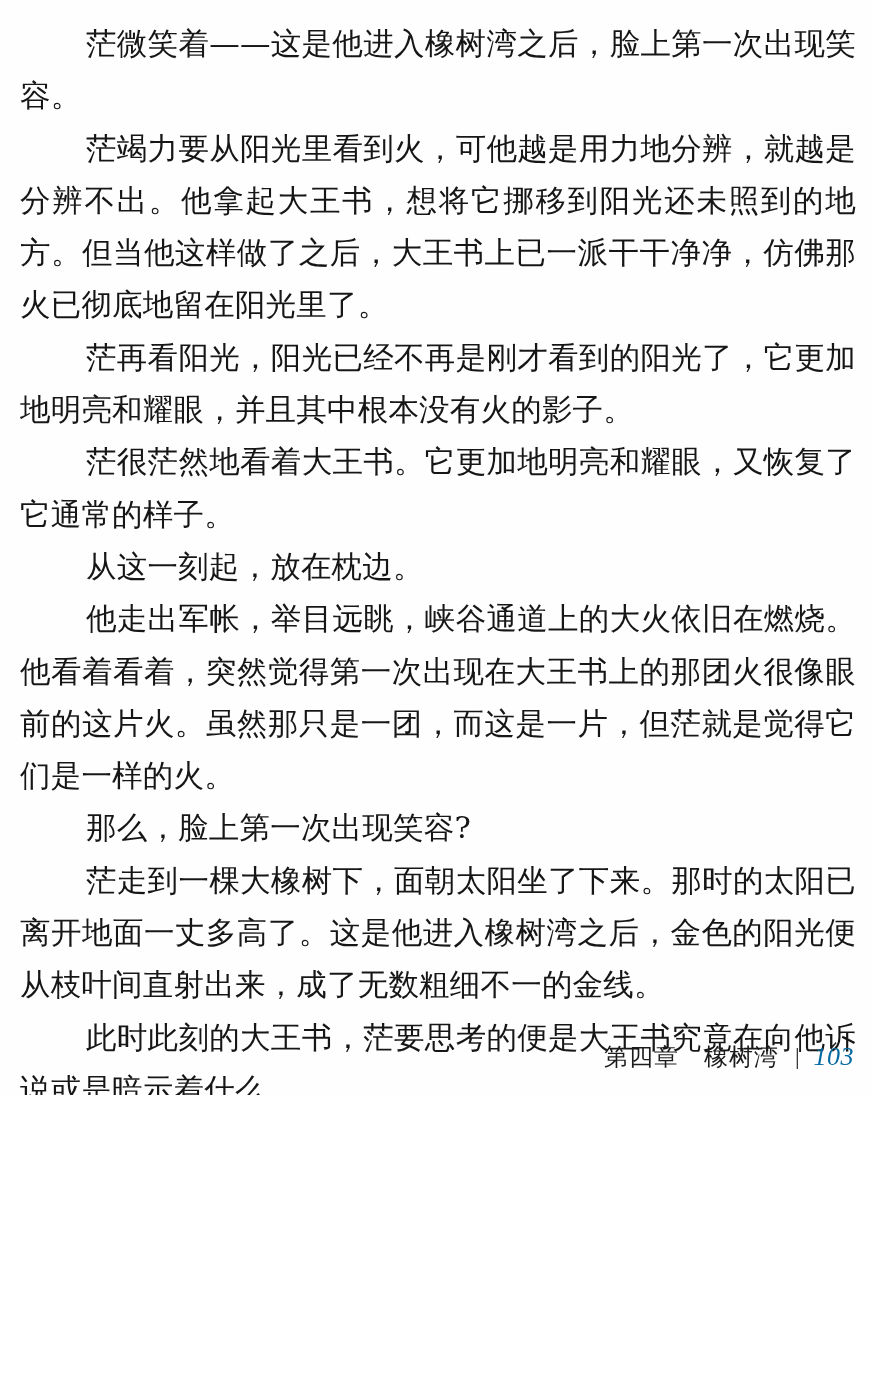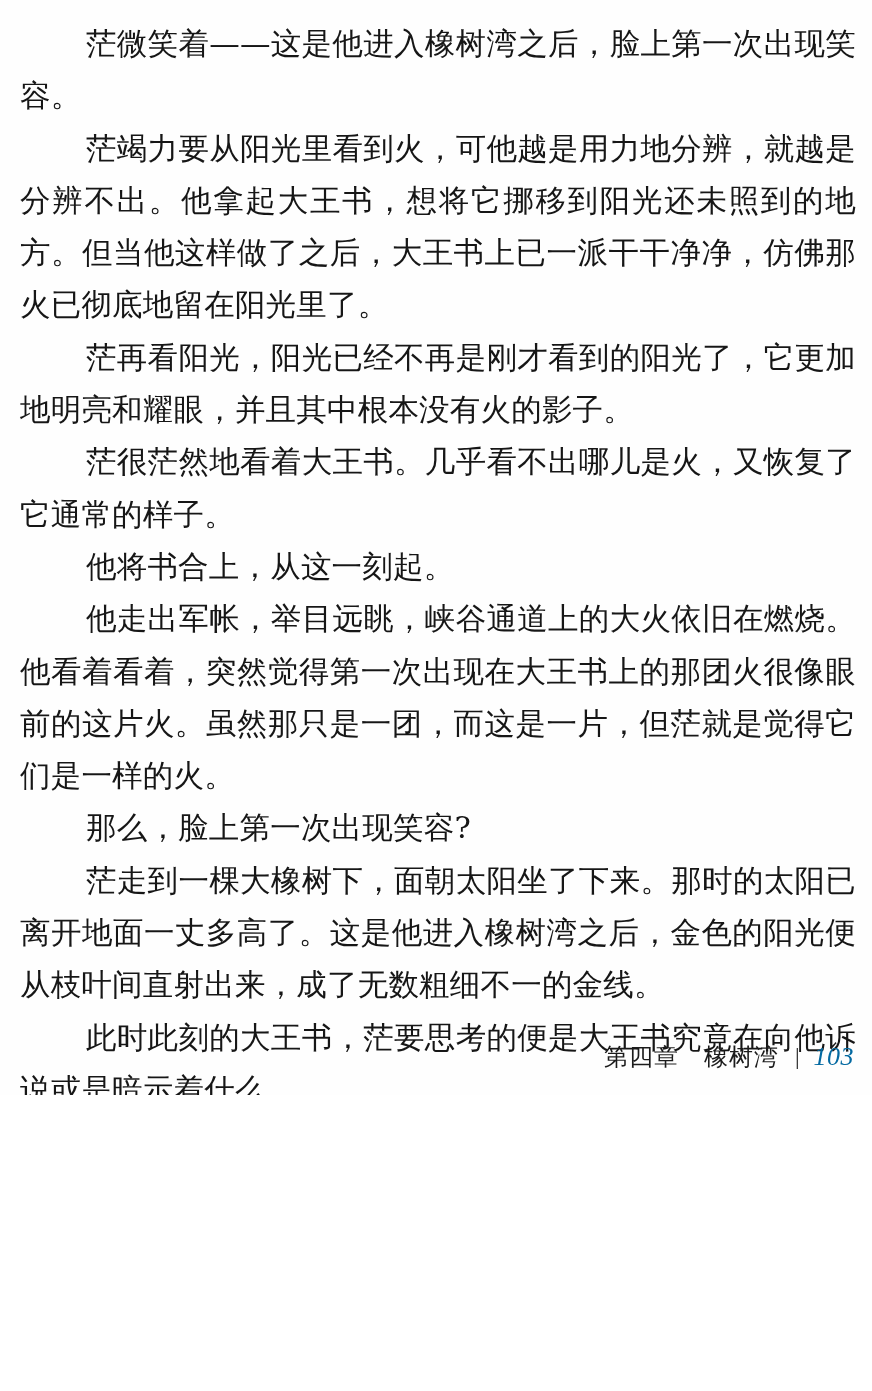--- a/index.html
+++ b/index.html
@@ -75,22 +75,22 @@
 </style>
 </head>
 <body>
 
 <div class="page">
 
   <div class="text-body">
     <p class="para">茫微笑着——这是他进入橡树湾之后，脸上第一次出现笑容。</p>
     <p class="para">茫竭力要从阳光里看到火，可他越是用力地分辨，就越是分辨不出。他拿起大王书，想将它挪移到阳光还未照到的地方。但当他这样做了之后，大王书上已一派干干净净，仿佛那火已彻底地留在阳光里了。</p>
     <p class="para">茫再看阳光，阳光已经不再是刚才看到的阳光了，它更加地明亮和耀眼，并且其中根本没有火的影子。</p>
-    <p class="para">茫很茫然地看着大王书。几乎看不出哪儿是火，又恢复了它通常的样子。</p>
-    <p class="para">他将书合上，从这一刻起。</p>
+    <p class="para">茫很茫然地看着大王书。它更加地明亮和耀眼，又恢复了它通常的样子。</p>
+    <p class="para">从这一刻起，放在枕边。</p>
     <p class="para">他走出军帐，举目远眺，峡谷通道上的大火依旧在燃烧。他看着看着，突然觉得第一次出现在大王书上的那团火很像眼前的这片火。虽然那只是一团，而这是一片，但茫就是觉得它们是一样的火。</p>
     <p class="para">那么，脸上第一次出现笑容?</p>
     <p class="para">茫走到一棵大橡树下，面朝太阳坐了下来。那时的太阳已离开地面一丈多高了。这是他进入橡树湾之后，金色的阳光便从枝叶间直射出来，成了无数粗细不一的金线。</p>
     <p class="para">此时此刻的大王书，茫要思考的便是大王书究竟在向他诉说或是暗示着什么。</p>
   </div>
 
   <div class="footer">
     <span class="footer-chapter">第四章　橡树湾</span>
     <span class="footer-sep">|</span>
     <span class="footer-page">103</span>

